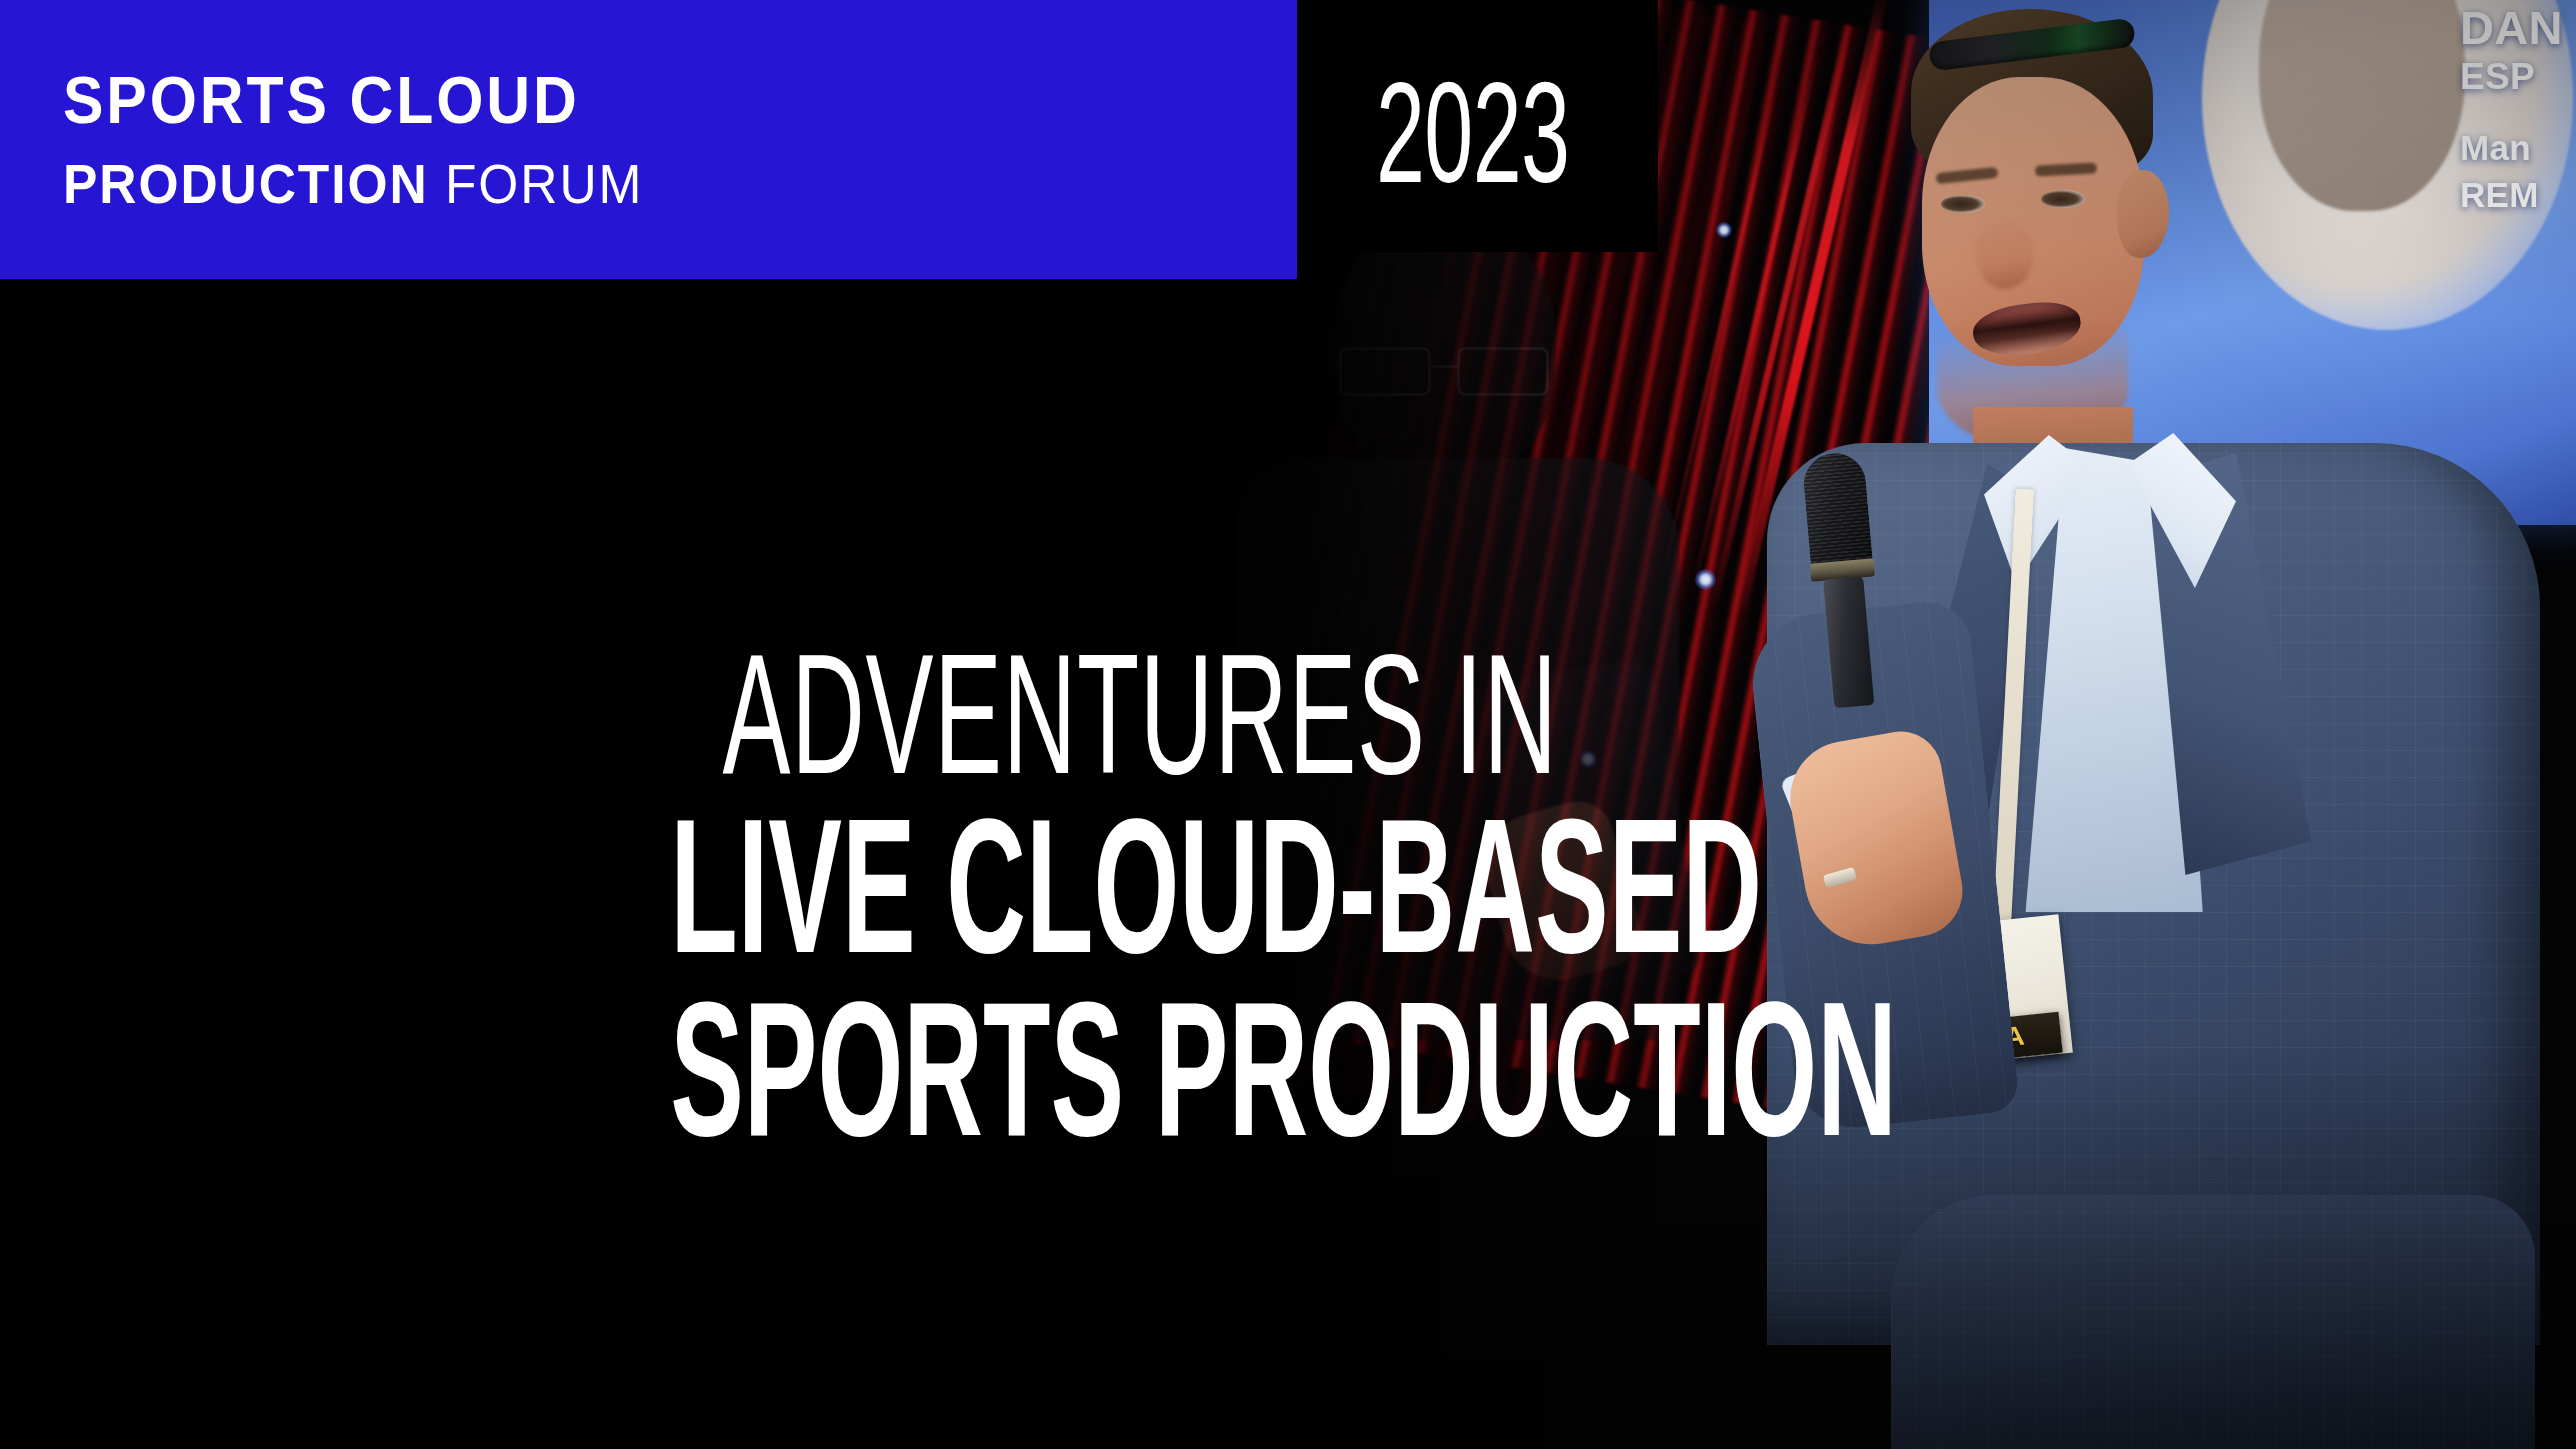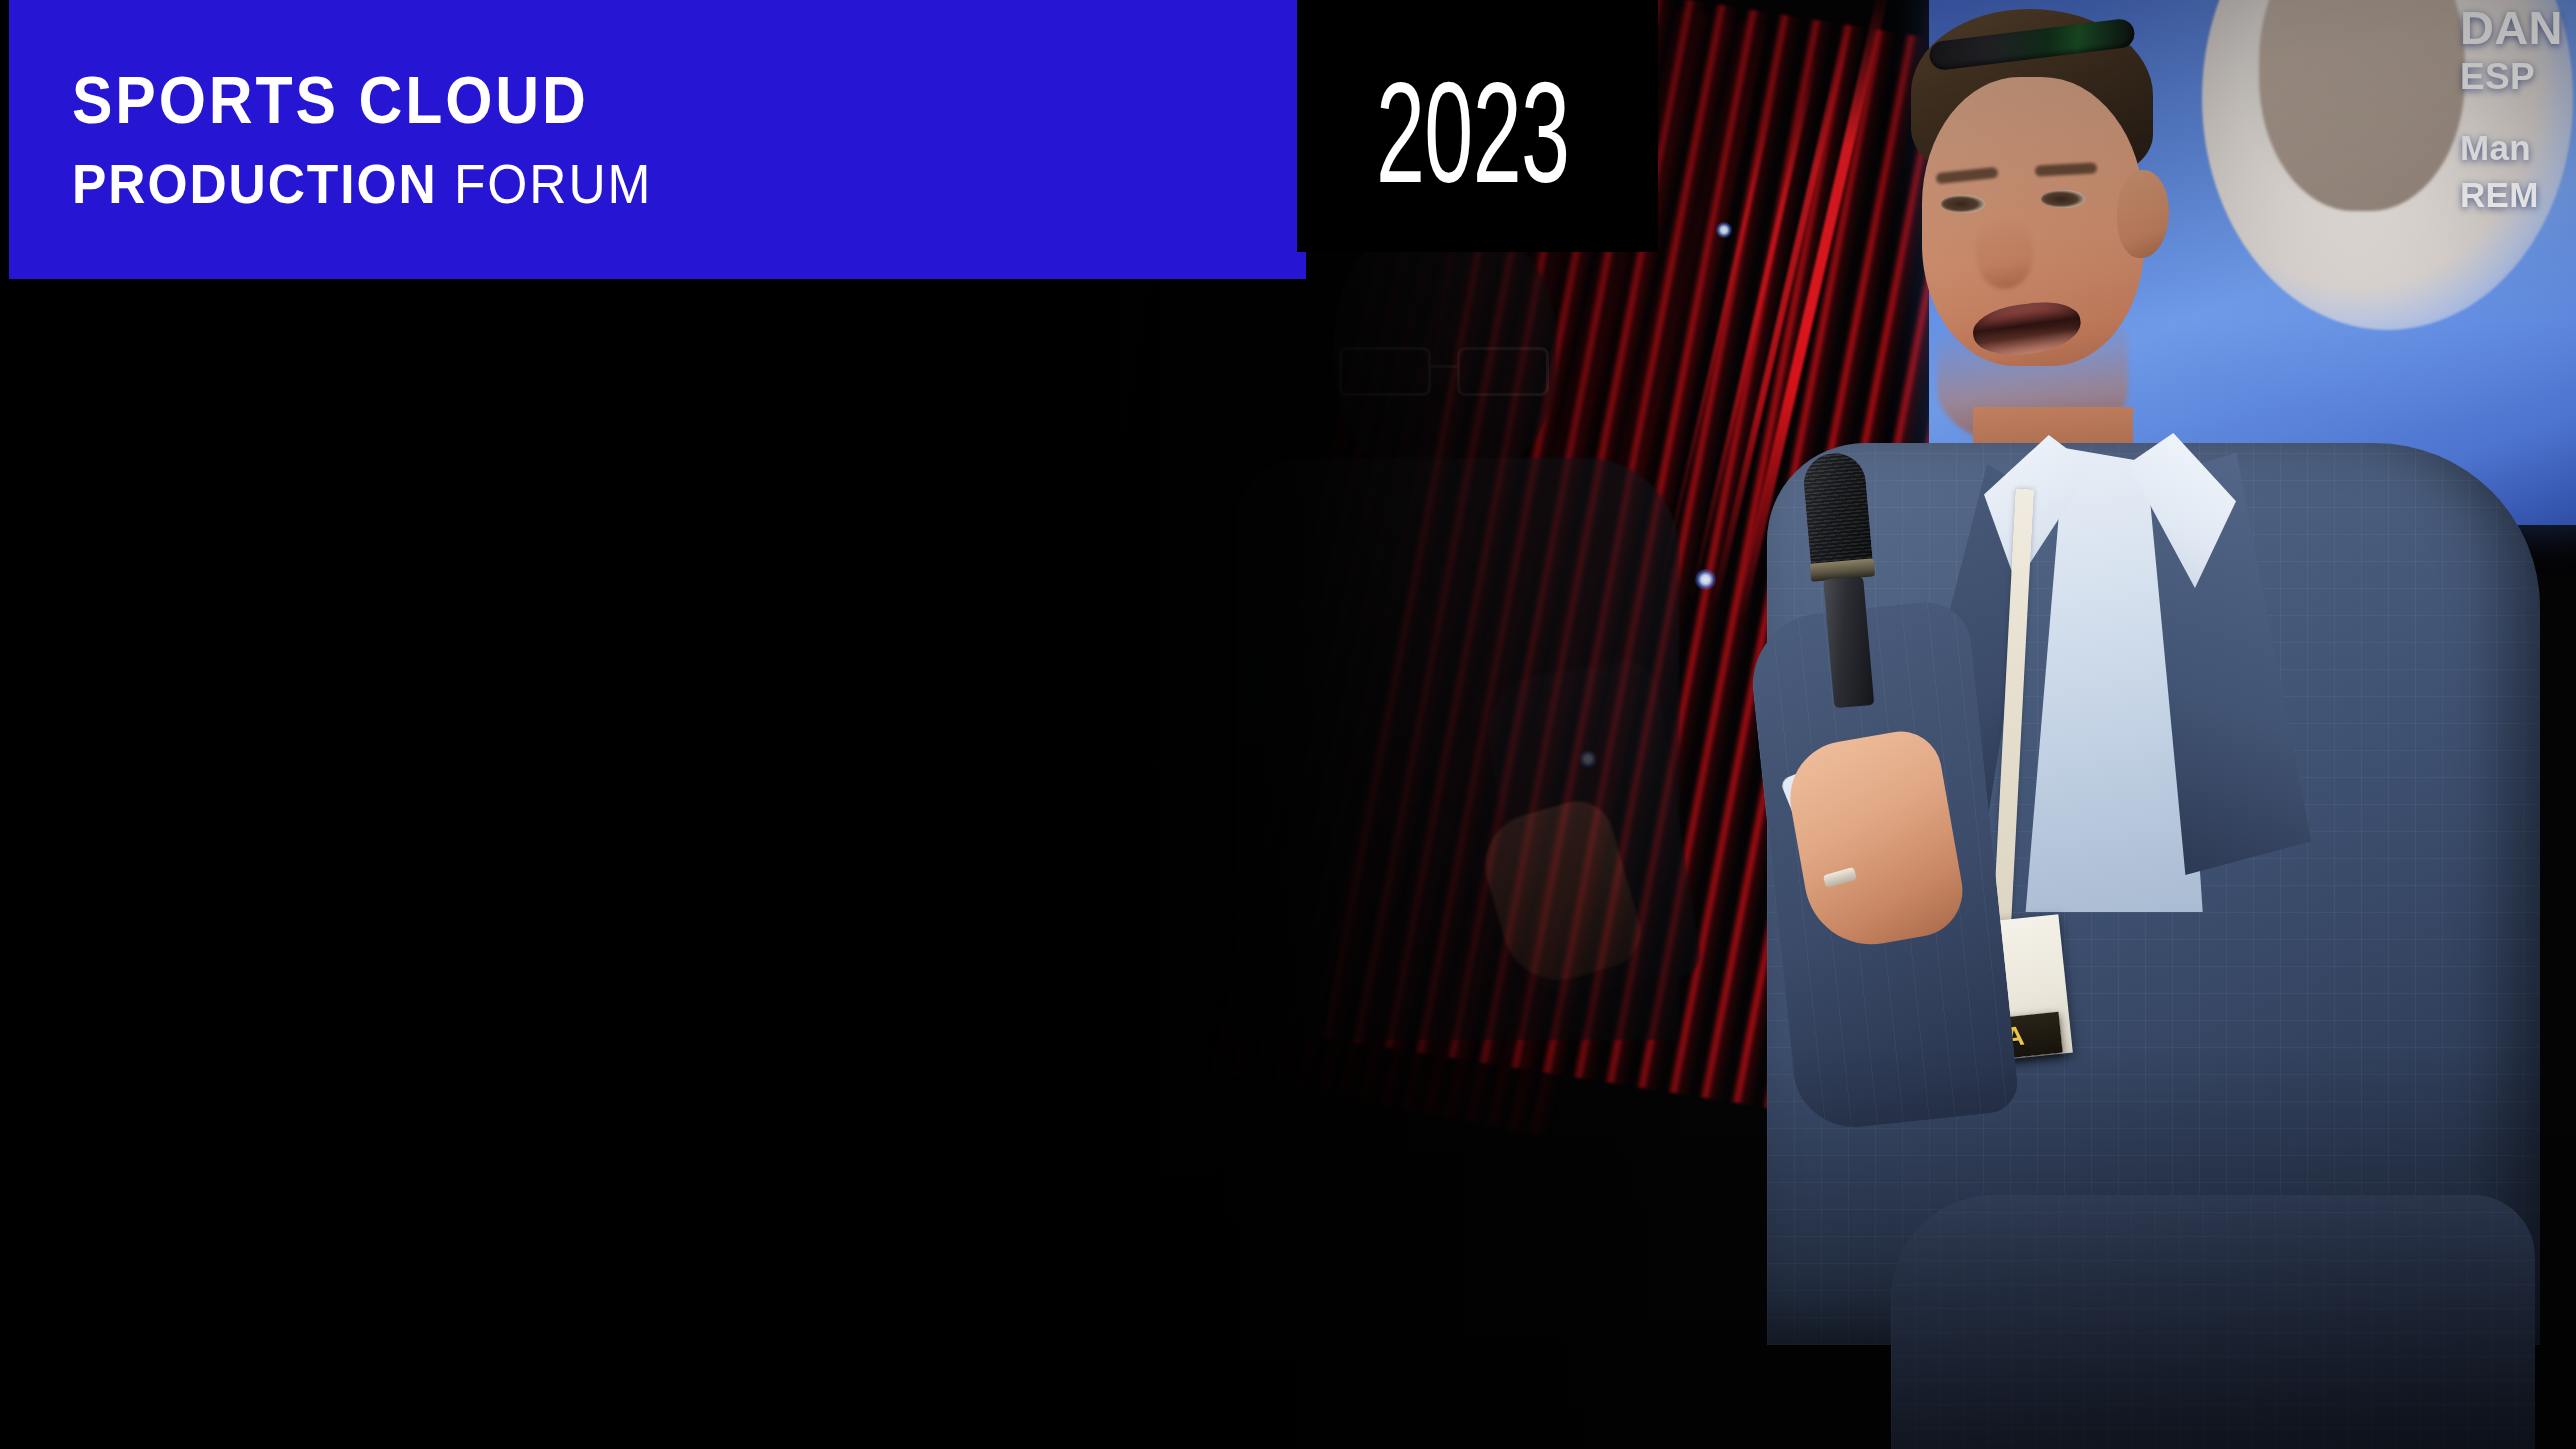--- a/index.html
+++ b/index.html
@@ -361,21 +361,21 @@
   .vignette {
     position:absolute; inset:0;
     background:
       linear-gradient(to right, rgba(0,0,0,1) 0%, rgba(0,0,0,1) 38%, rgba(0,0,0,0.88) 50%, rgba(0,0,0,0.35) 60%, rgba(0,0,0,0.0) 68%),
       linear-gradient(to bottom, rgba(0,0,0,0.30) 0%, rgba(0,0,0,0.0) 22%, rgba(0,0,0,0.0) 72%, rgba(0,0,0,0.55) 100%);
     pointer-events:none;
   }
 
   
   .logo-banner {
-    position:absolute; left:9px; top:0; width:1297px; height:279px;
+    position:absolute; left:0; top:0; width:1297px; height:279px;
     background:#2616d4;
     z-index: 20;
   }
   .logo-l1, .logo-l2 {
     position:absolute;
     color:#ffffff;
     font-family: "Liberation Sans", sans-serif;
     white-space:nowrap;
     line-height:1;
     transform: scaleX(0.92);
@@ -544,15 +544,20 @@
   <div class="logo-banner">
     <div class="logo-l1">SPORTS CLOUD</div>
     <div class="logo-l2">
       <span class="bold">PRODUCTION</span><span class="light"> FORUM</span>
     </div>
   </div>
 
   <div class="year-box"></div>
   <div class="year">2023</div>
 
+  <div class="title">
+    <div class="t-line t1">ADVENTURES IN</div>
+    <div class="t-line t2">LIVE CLOUD-BASED</div>
+    <div class="t-line t3">SPORTS PRODUCTION</div>
+  </div>
 
 </div>
 
 
 </body></html>

